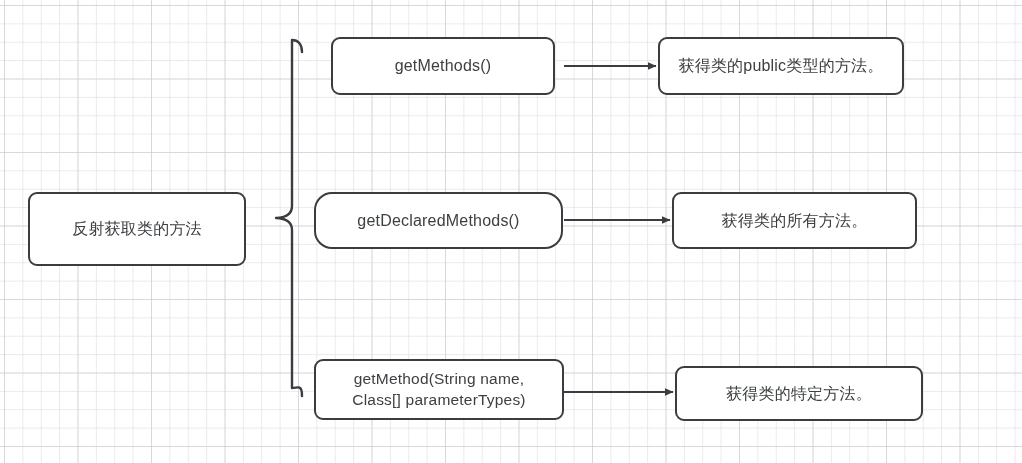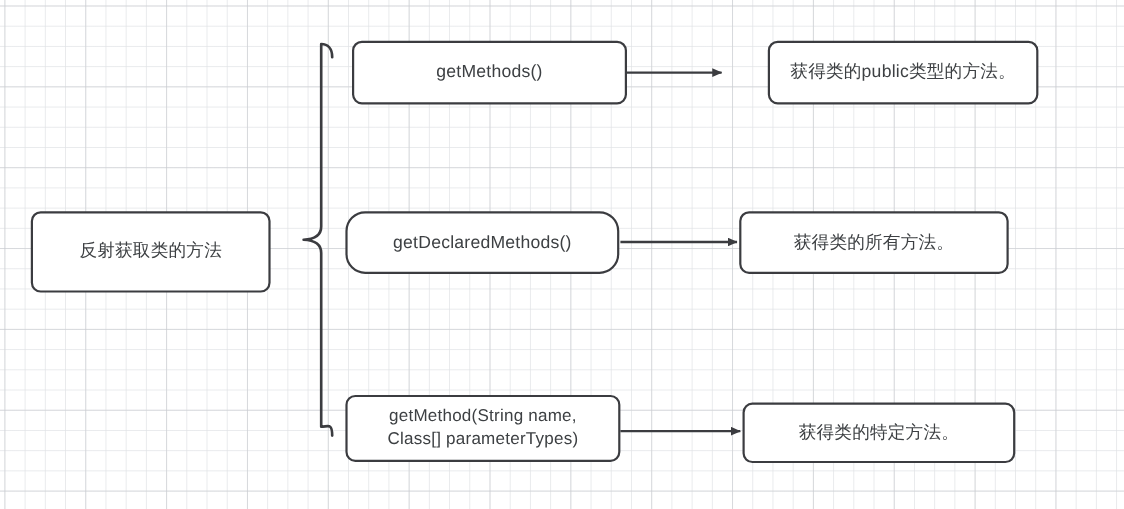--- a/index.html
+++ b/index.html
@@ -53,24 +53,24 @@
     position: absolute;
     left: 0;
     top: 0;
     width: 1022px;
     height: 463px;
     pointer-events: none;
   }
 
   
   #node-root        { left: 28px;  top: 192px; width: 218px; height: 74px; }
-  #node-m1          { left: 320px; top: 37px;  width: 250px; height: 58px; }
+  #node-m1          { left: 331px; top: 37px;  width: 224px; height: 58px; }
   #node-m2          { left: 314px; top: 192px; width: 249px; height: 57px; border-radius: 18px; }
   #node-m3          { left: 314px; top: 359px; width: 250px; height: 61px; font-size: 15.5px; }
-  #node-d1          { left: 658px; top: 37px;  width: 246px; height: 58px; margin-left: 40px; }
+  #node-d1          { left: 658px; top: 37px;  width: 246px; height: 58px; }
   #node-d2          { left: 672px; top: 192px; width: 245px; height: 57px; }
   #node-d3          { left: 675px; top: 366px; width: 248px; height: 55px; align-items: center; }
 </style>
 </head>
 <body>
 
 <div id="canvas">
 
   <svg class="connector-svg" viewBox="0 0 1022 463" xmlns="http://www.w3.org/2000/svg">
     <defs>

